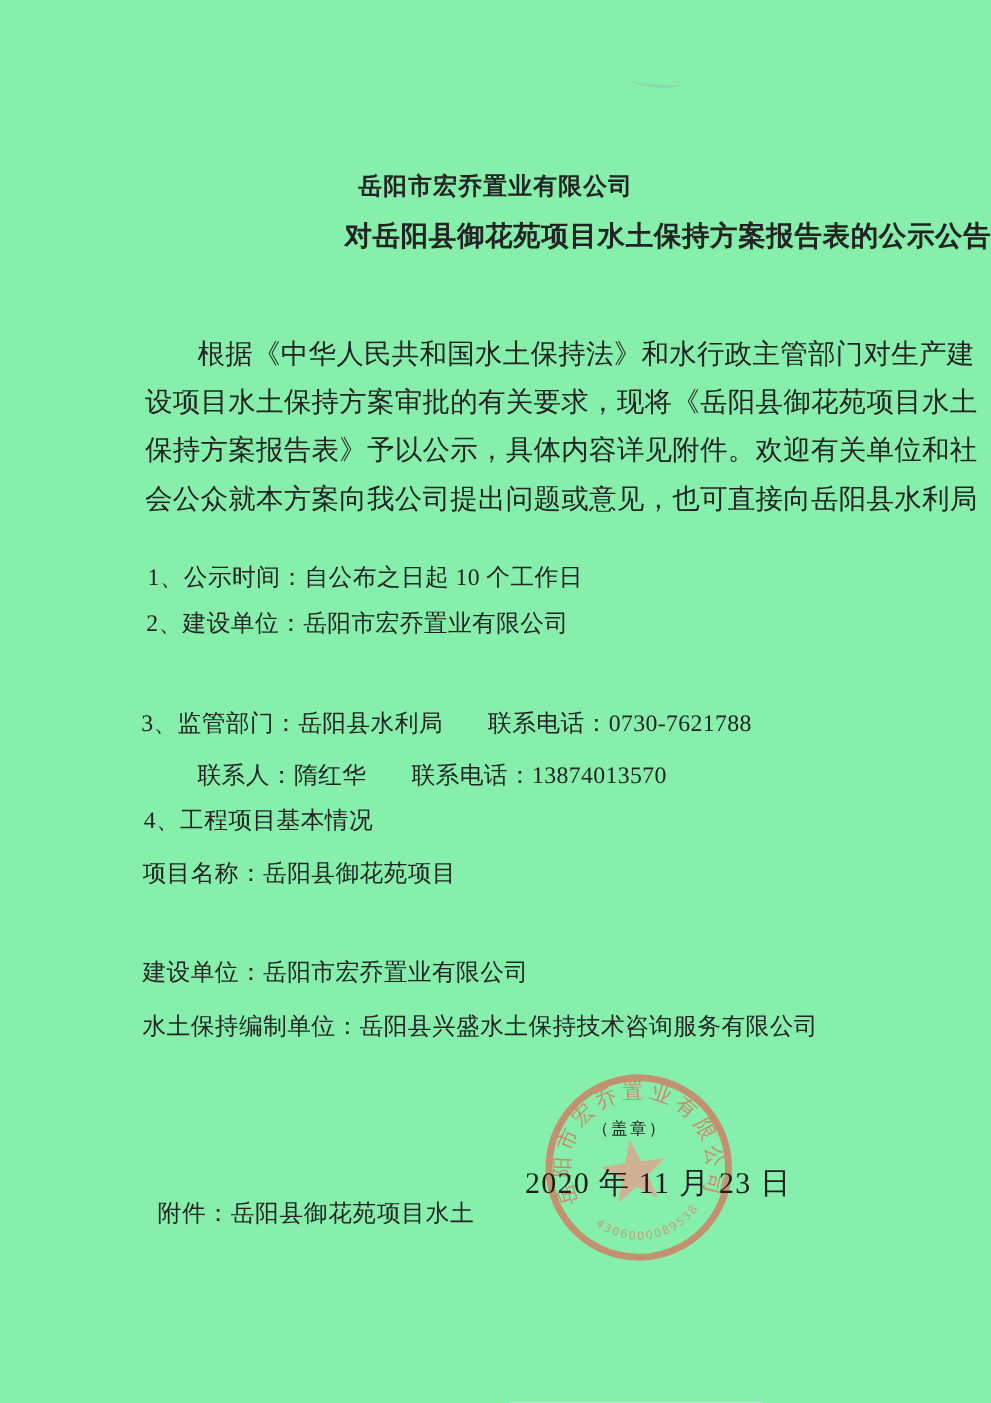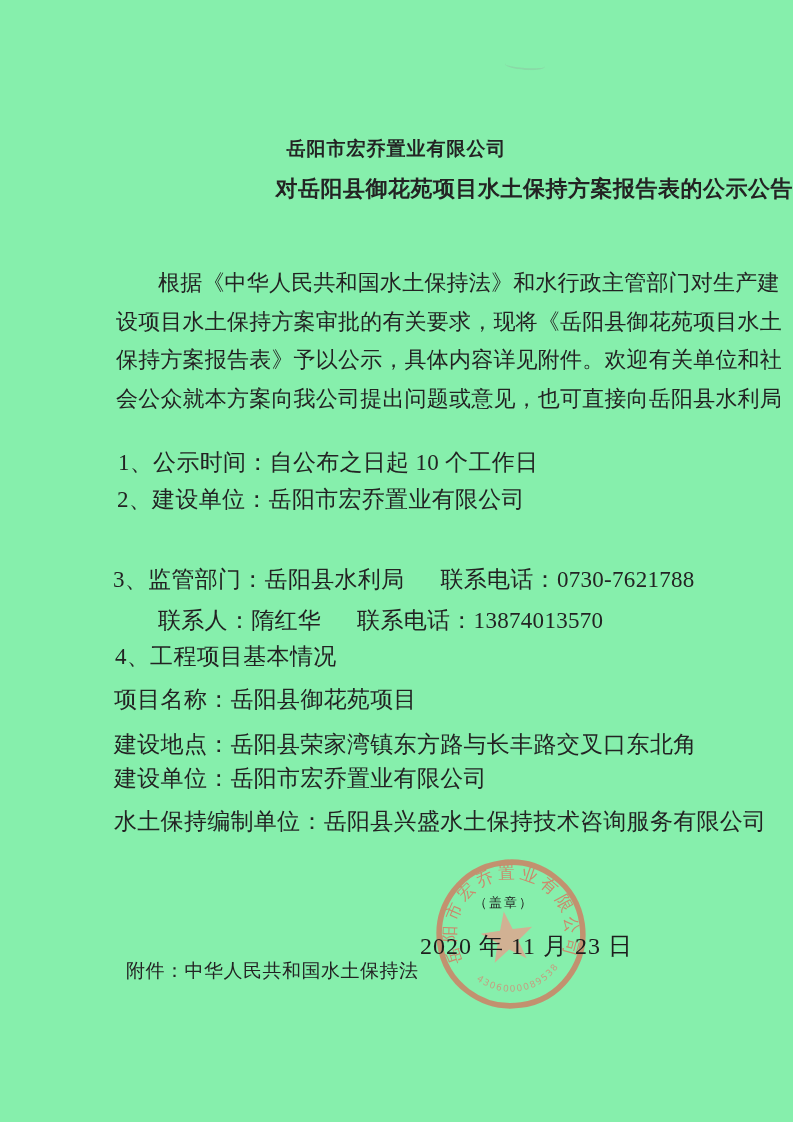--- a/index.html
+++ b/index.html
@@ -17,21 +17,21 @@
     position:absolute;top:174px;left:0;width:100%;
     text-align:right;font-size:22px;font-weight:bold;letter-spacing:0.5px;
   }
   .para{
     position:absolute;top:264px;left:116px;width:570px;
     font-size:22px;line-height:38.5px;letter-spacing:0.2px;
   }
   .para .pline{white-space:nowrap;}
   .para .pline.first{padding-left:42px;}
   .row{
-    position:absolute;left:114px;font-size:23px;line-height:26px;
+    position:absolute;left:114px;font-size:19px;line-height:26px;
     white-space:nowrap;letter-spacing:0.3px;
   }
   .row .right{margin-left:36px;}
   .row.contact{left:158px;}
   .r0{top:450px;left:118px;}
   .r1{top:487px;left:117px;}
   .r2{top:529px;}
   .r3{top:567px;left:113px;}
   .r4{top:608px;}
   .r5{top:644px;left:115px;}
@@ -80,36 +80,35 @@
   <div class="row r0">1、公示时间：自公布之日起 10 个工作日</div>
   <div class="row r1">2、建设单位：岳阳市宏乔置业有限公司</div>
   <div class="row r3">
     <span>3、监管部门：岳阳县水利局</span><span class="right">联系电话：0730-7621788</span>
   </div>
   <div class="row r4 contact">
     <span>联系人：隋红华</span><span class="right">联系电话：13874013570</span>
   </div>
   <div class="row r5">4、工程项目基本情况</div>
   <div class="row r6">项目名称：岳阳县御花苑项目</div>
-  <div class="row r7">建设地点：岳阳县荣家湾镇东方路与长丰路交叉口东北角</div>
   <div class="row r8">建设单位：岳阳市宏乔置业有限公司</div>
   <div class="row r9">水土保持编制单位：岳阳县兴盛水土保持技术咨询服务有限公司</div>
 
   <svg class="seal" viewBox="0 0 176 176" xmlns="http://www.w3.org/2000/svg">
     <defs>
       <path id="arcTop" d="M 38.2 111.2 A 55 55 0 1 1 137.8 111.2" fill="none"></path>
       <path id="arcBottom" d="M 44.3 124.6 A 57 57 0 0 0 131.7 124.6" fill="none"></path>
     </defs>
     <circle cx="88" cy="88" r="71" fill="none" stroke-width="5.5" opacity="0.8" stroke="#dc6a56"></circle>
     <path opacity="0.85" d="M84,65 L90.3,83.3 L109.7,83.7 L94.3,95.3 L99.9,113.8 L84,102.8 L68.1,113.8 L73.7,95.3 L58.3,83.7 L77.7,83.3 Z" fill="#eb9c8b"></path>
     <text font-size="16.5" letter-spacing="4" opacity="0.9" font-family="'Liberation Serif','DejaVu Serif',serif" fill="#dd6f5b">
       <textPath href="#arcTop" startOffset="3">岳阳市宏乔置业有限公司</textPath>
     </text>
     <text font-size="9" letter-spacing="1.4" opacity="0.85" font-family="'DejaVu Sans','Liberation Sans',sans-serif" fill="#d98472">
       <textPath href="#arcBottom" startOffset="5">4306000089538</textPath>
     </text>
   </svg>
 
   <div class="stamp-caption">（盖章）</div>
   <div class="issue-date">2020 年 11 月 23 日</div>
-  <div class="attachment">附件：中华人民共和国水土保持法</div>
+  <div class="attachment">附件：岳阳县御花苑项目水土</div>
 
 </div>
 
 </body></html>

